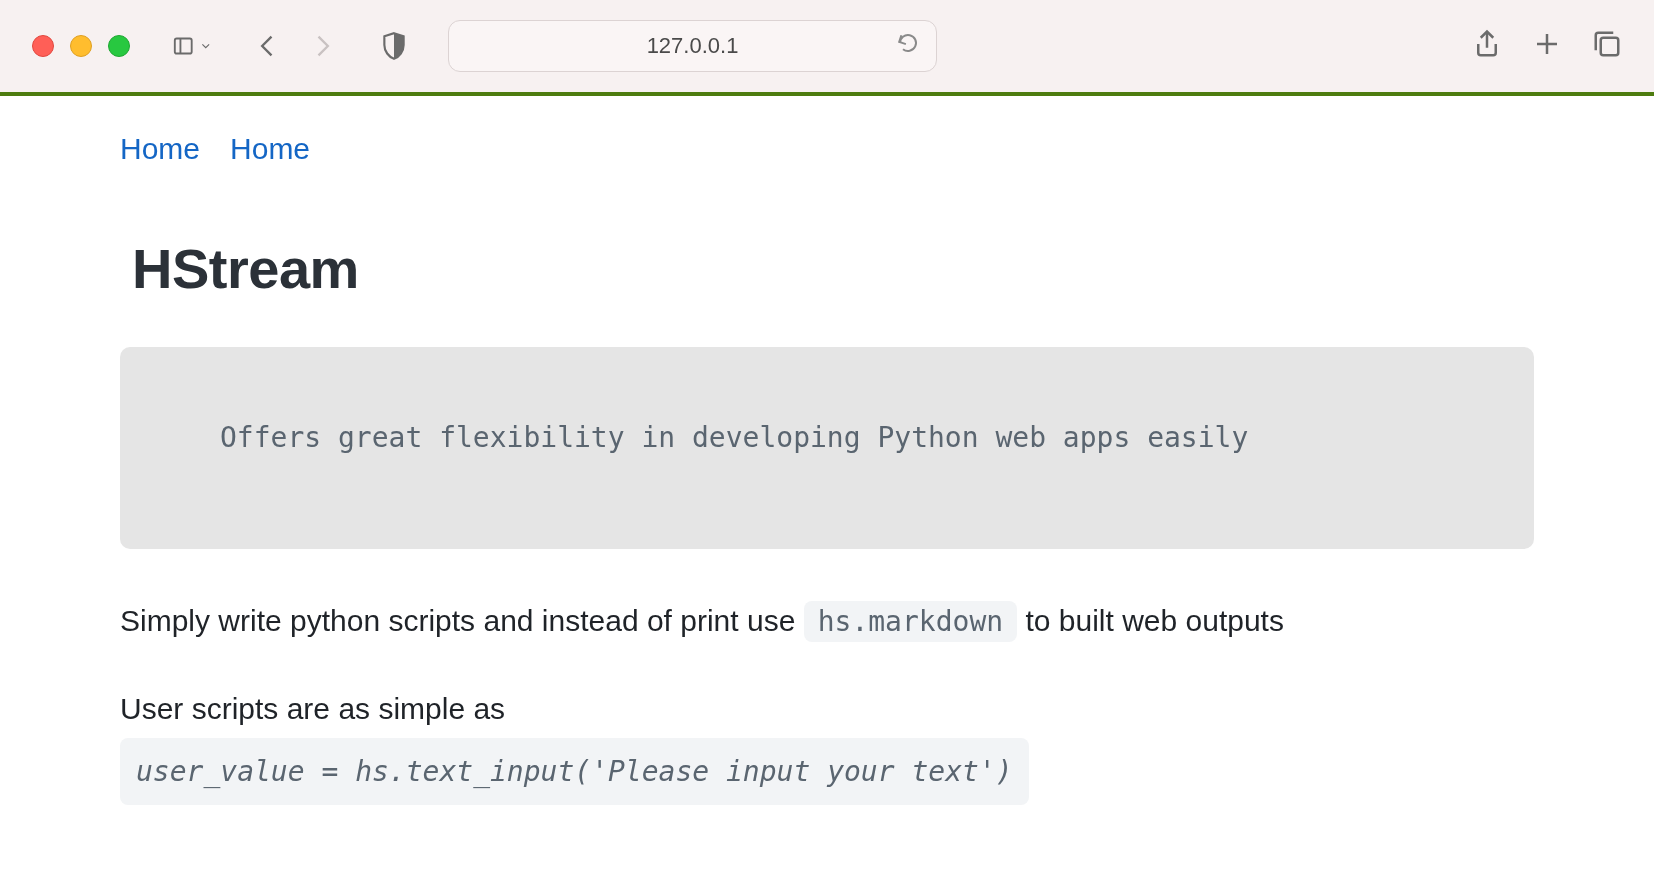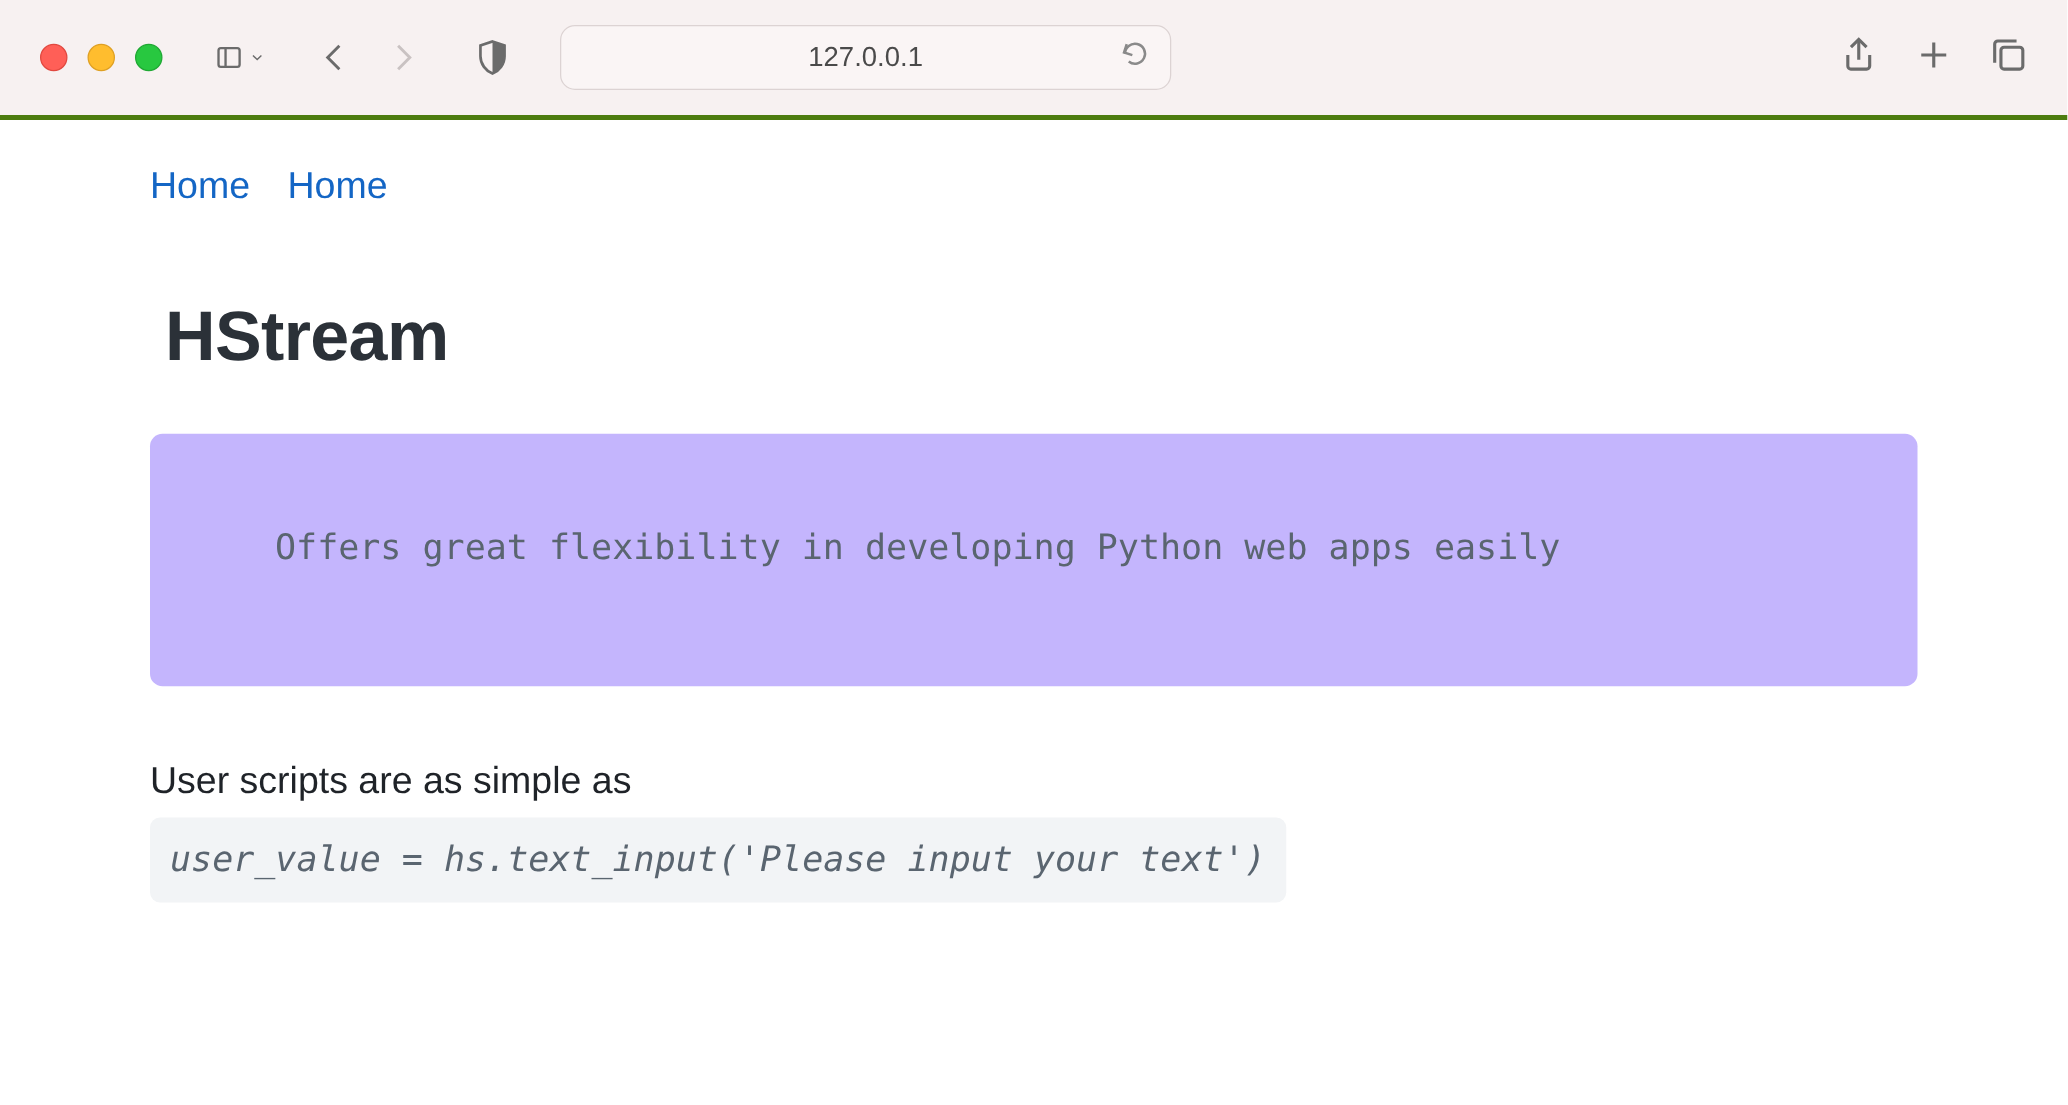--- a/index.html
+++ b/index.html
@@ -79,21 +79,21 @@
 
   h1.title {
     font-size:56px;
     font-weight:800;
     color:#2b3138;
     margin:0 0 46px 12px;
     letter-spacing:-0.5px;
   }
 
   .blockquote {
-    background:#c4b5fd;
+    background:#e5e5e5;
     border-radius:10px;
     padding:70px 80px 90px 100px;
     font-family: ui-monospace, SFMono-Regular, Menlo, Consolas, monospace;
     font-size:28px;
     color:#5a6570;
     margin-bottom:50px;
     line-height:1.5;
   }
 
   p.body {
@@ -202,19 +202,24 @@
 
   <nav class="navlinks">
     <a href="#">Home</a>
     <a href="#">Home</a>
   </nav>
 
   <h1 class="title">HStream</h1>
 
   <div class="blockquote">Offers great flexibility in developing Python web apps easily</div>
 
+  <p class="body">
+    <span>Simply write python scripts and instead of print use </span>
+    <code class="inline">hs.markdown</code>
+    <span> to built web outputs</span>
+  </p>
 
   <div class="p2-wrap">
     <div>User scripts are as simple as</div>
     <code class="block">user_value = hs.text_input('Please input your text')</code>
   </div>
 
 </div>
 
 </body></html>

